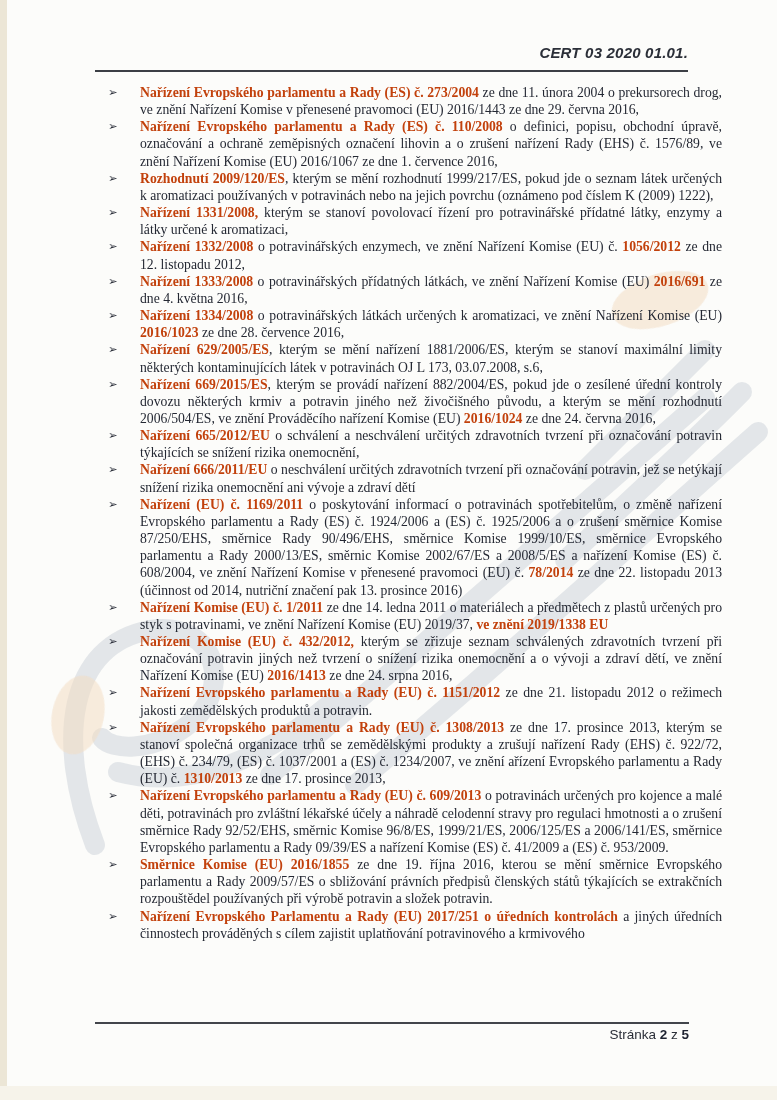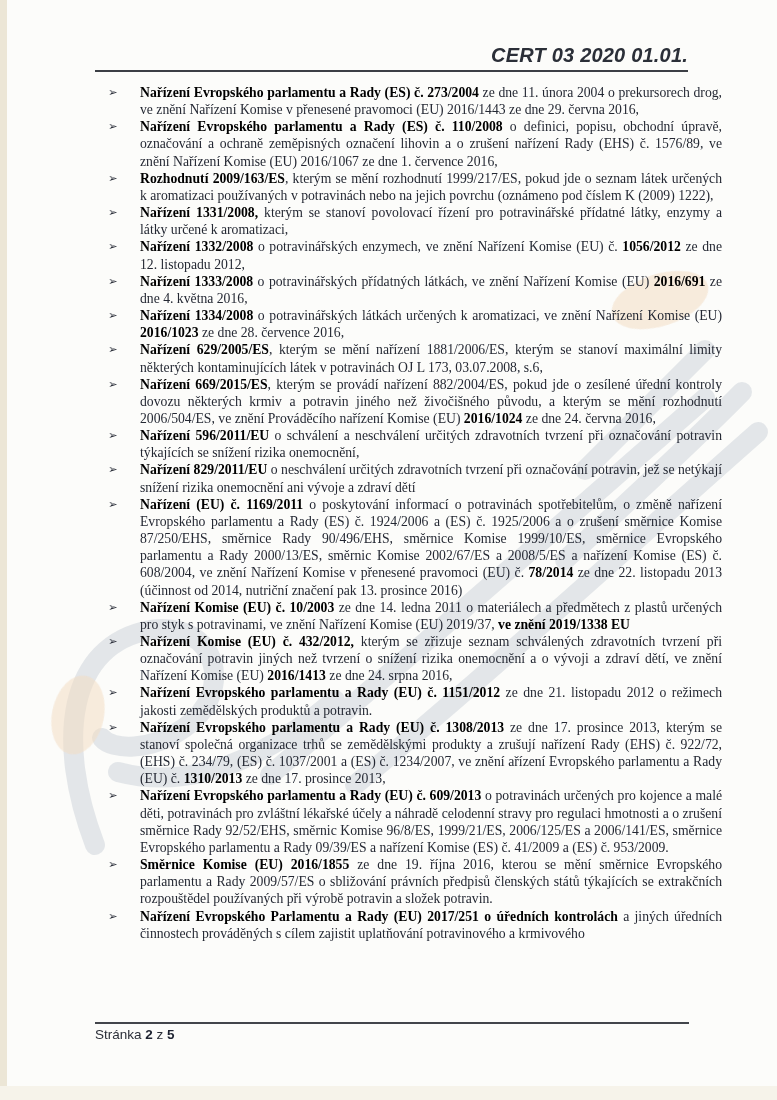--- a/index.html
+++ b/index.html
@@ -25,55 +25,55 @@
   .watermark{
     position:absolute;left:0;top:0;width:777px;height:1100px;
     pointer-events:none;
   }
   .header{
     position:absolute;left:95px;top:44px;width:593px;
     text-align:right;
     font-family:"Liberation Sans", sans-serif;
     font-style:italic;
     font-weight:600;
-    font-size:20px;
+    font-size:15px;
     color:#2b2f38;
     letter-spacing:0.2px;
   }
   .header-rule{
     position:absolute;left:95px;top:70px;width:593px;height:2px;
     background:#3c3f45;
   }
   .reg-list{
     position:absolute;left:95px;top:84px;width:627px;
     margin:0;padding:0;
     list-style:none;
     font-size:13.7px;
     line-height:17.15px;
     color:#242833;
   }
   .reg-item{
     position:relative;
     padding-left:45px;
     text-align:justify;
   }
-  .reg-item b{color:#000000;}
+  .reg-item b{color:#c2410c;}
   .bullet{
     position:absolute;left:13px;top:0;
     font-family:"DejaVu Sans", sans-serif;
     font-size:11.5px;
     color:#2b2f3a;
   }
   .footer-rule{
     position:absolute;left:95px;top:1022px;width:594px;height:2px;
     background:#42454b;
   }
   .footer{
     position:absolute;left:95px;top:1027px;width:594px;
-    text-align:left;
+    text-align:right;
     font-family:"Liberation Sans", sans-serif;
     font-size:13.5px;
     color:#2b2f38;
   }
   .footer b{color:#1d2230;}
 </style>
 </head>
 <body>
 
 <div class="page">
@@ -95,31 +95,31 @@
 
   <div class="edge-left"></div>
   <div class="edge-bottom"></div>
 
   <div class="header">CERT 03 2020 01.01.</div>
   <div class="header-rule"></div>
 
   <ul class="reg-list" id="reg-list">
       <li class="reg-item"><span class="bullet">➢</span><b>Nařízení Evropského parlamentu a Rady (ES) č. 273/2004</b><span> ze dne 11. února 2004 o prekursorech drog, ve znění Nařízení Komise v přenesené pravomoci (EU) 2016/1443 ze dne 29. června 2016,</span></li>
       <li class="reg-item"><span class="bullet">➢</span><b>Nařízení Evropského parlamentu a Rady (ES) č. 110/2008</b><span> o definici, popisu, obchodní úpravě, označování a ochraně zeměpisných označení lihovin a o zrušení nařízení Rady (EHS) č. 1576/89, ve znění Nařízení Komise (EU) 2016/1067 ze dne 1. července 2016,</span></li>
-      <li class="reg-item"><span class="bullet">➢</span><b>Rozhodnutí 2009/163/ES</b><span>, kterým se mění rozhodnutí 1999/217/ES, pokud jde o seznam látek určených k aromatizaci používaných v potravinách nebo na jejich povrchu (oznámeno pod číslem K (2009) 1222),</span></li>
+      <li class="reg-item"><span class="bullet">➢</span><b>Rozhodnutí 2009/120/ES</b><span>, kterým se mění rozhodnutí 1999/217/ES, pokud jde o seznam látek určených k aromatizaci používaných v potravinách nebo na jejich povrchu (oznámeno pod číslem K (2009) 1222),</span></li>
       <li class="reg-item"><span class="bullet">➢</span><b>Nařízení 1331/2008,</b><span> kterým se stanoví povolovací řízení pro potravinářské přídatné látky, enzymy a látky určené k aromatizaci,</span></li>
       <li class="reg-item"><span class="bullet">➢</span><b>Nařízení 1332/2008</b><span> o potravinářských enzymech, ve znění Nařízení Komise (EU) č. </span><b>1056/2012</b><span> ze dne 12. listopadu 2012,</span></li>
       <li class="reg-item"><span class="bullet">➢</span><b>Nařízení 1333/2008</b><span> o potravinářských přídatných látkách, ve znění Nařízení Komise (EU) </span><b>2016/691</b><span> ze dne 4. května 2016,</span></li>
       <li class="reg-item"><span class="bullet">➢</span><b>Nařízení 1334/2008</b><span> o potravinářských látkách určených k aromatizaci, ve znění Nařízení Komise (EU) </span><b>2016/1023</b><span> ze dne 28. července 2016,</span></li>
       <li class="reg-item"><span class="bullet">➢</span><b>Nařízení 629/2005/ES</b><span>, kterým se mění nařízení 1881/2006/ES, kterým se stanoví maximální limity některých kontaminujících látek v potravinách OJ L 173, 03.07.2008, s.6,</span></li>
       <li class="reg-item"><span class="bullet">➢</span><b>Nařízení 669/2015/ES</b><span>, kterým se provádí nařízení 882/2004/ES, pokud jde o zesílené úřední kontroly dovozu některých krmiv a potravin jiného než živočišného původu, a kterým se mění rozhodnutí 2006/504/ES, ve znění Prováděcího nařízení Komise (EU) </span><b>2016/1024</b><span> ze dne 24. června 2016,</span></li>
-      <li class="reg-item"><span class="bullet">➢</span><b>Nařízení 596/2011/EU</b><span> o schválení a neschválení určitých zdravotních tvrzení při označování potravin týkajících se snížení rizika onemocnění,</span></li>
-      <li class="reg-item"><span class="bullet">➢</span><b>Nařízení 829/2011/EU</b><span> o neschválení určitých zdravotních tvrzení při označování potravin, jež se netýkají snížení rizika onemocnění ani vývoje a zdraví dětí</span></li>
+      <li class="reg-item"><span class="bullet">➢</span><b>Nařízení 665/2012/EU</b><span> o schválení a neschválení určitých zdravotních tvrzení při označování potravin týkajících se snížení rizika onemocnění,</span></li>
+      <li class="reg-item"><span class="bullet">➢</span><b>Nařízení 666/2011/EU</b><span> o neschválení určitých zdravotních tvrzení při označování potravin, jež se netýkají snížení rizika onemocnění ani vývoje a zdraví dětí</span></li>
       <li class="reg-item"><span class="bullet">➢</span><b>Nařízení (EU) č. 1169/2011</b><span> o poskytování informací o potravinách spotřebitelům, o změně nařízení Evropského parlamentu a Rady (ES) č. 1924/2006 a (ES) č. 1925/2006 a o zrušení směrnice Komise 87/250/EHS, směrnice Rady 90/496/EHS, směrnice Komise 1999/10/ES, směrnice Evropského parlamentu a Rady 2000/13/ES, směrnic Komise 2002/67/ES a 2008/5/ES a nařízení Komise (ES) č. 608/2004, ve znění Nařízení Komise v přenesené pravomoci (EU) č. </span><b>78/2014</b><span> ze dne 22. listopadu 2013 (účinnost od 2014, nutriční značení pak 13. prosince 2016)</span></li>
-      <li class="reg-item"><span class="bullet">➢</span><b>Nařízení Komise (EU) č. 10/2003</b><span> ze dne 14. ledna 2011 o materiálech a předmětech z plastů určených pro styk s potravinami, ve znění Nařízení Komise (EU) 2019/37, </span><b>ve znění 2019/1338 EU</b></li>
+      <li class="reg-item"><span class="bullet">➢</span><b>Nařízení Komise (EU) č. 1/2011</b><span> ze dne 14. ledna 2011 o materiálech a předmětech z plastů určených pro styk s potravinami, ve znění Nařízení Komise (EU) 2019/37, </span><b>ve znění 2019/1338 EU</b></li>
       <li class="reg-item"><span class="bullet">➢</span><b>Nařízení Komise (EU) č. 432/2012,</b><span> kterým se zřizuje seznam schválených zdravotních tvrzení při označování potravin jiných než tvrzení o snížení rizika onemocnění a o vývoji a zdraví dětí, ve znění Nařízení Komise (EU) </span><b>2016/1413</b><span> ze dne 24. srpna 2016,</span></li>
       <li class="reg-item"><span class="bullet">➢</span><b>Nařízení Evropského parlamentu a Rady (EU) č. 1151/2012</b><span> ze dne 21. listopadu 2012 o režimech jakosti zemědělských produktů a potravin.</span></li>
       <li class="reg-item"><span class="bullet">➢</span><b>Nařízení Evropského parlamentu a Rady (EU) č. 1308/2013</b><span> ze dne 17. prosince 2013, kterým se stanoví společná organizace trhů se zemědělskými produkty a zrušují nařízení Rady (EHS) č. 922/72, (EHS) č. 234/79, (ES) č. 1037/2001 a (ES) č. 1234/2007, ve znění ařízení Evropského parlamentu a Rady (EU) č. </span><b>1310/2013</b><span> ze dne 17. prosince 2013,</span></li>
       <li class="reg-item"><span class="bullet">➢</span><b>Nařízení Evropského parlamentu a Rady (EU) č. 609/2013</b><span> o potravinách určených pro kojence a malé děti, potravinách pro zvláštní lékařské účely a náhradě celodenní stravy pro regulaci hmotnosti a o zrušení směrnice Rady 92/52/EHS, směrnic Komise 96/8/ES, 1999/21/ES, 2006/125/ES a 2006/141/ES, směrnice Evropského parlamentu a Rady 09/39/ES a nařízení Komise (ES) č. 41/2009 a (ES) č. 953/2009.</span></li>
       <li class="reg-item"><span class="bullet">➢</span><b>Směrnice Komise (EU) 2016/1855</b><span> ze dne 19. října 2016, kterou se mění směrnice Evropského parlamentu a Rady 2009/57/ES o sbližování právních předpisů členských států týkajících se extrakčních rozpouštědel používaných při výrobě potravin a složek potravin.</span></li>
       <li class="reg-item"><span class="bullet">➢</span><b>Nařízení Evropského Parlamentu a Rady (EU) 2017/251 o úředních kontrolách</b><span> a jiných úředních činnostech prováděných s cílem zajistit uplatňování potravinového a krmivového</span></li>
     </ul>
 
   <div class="footer-rule"></div>
   <div class="footer">

